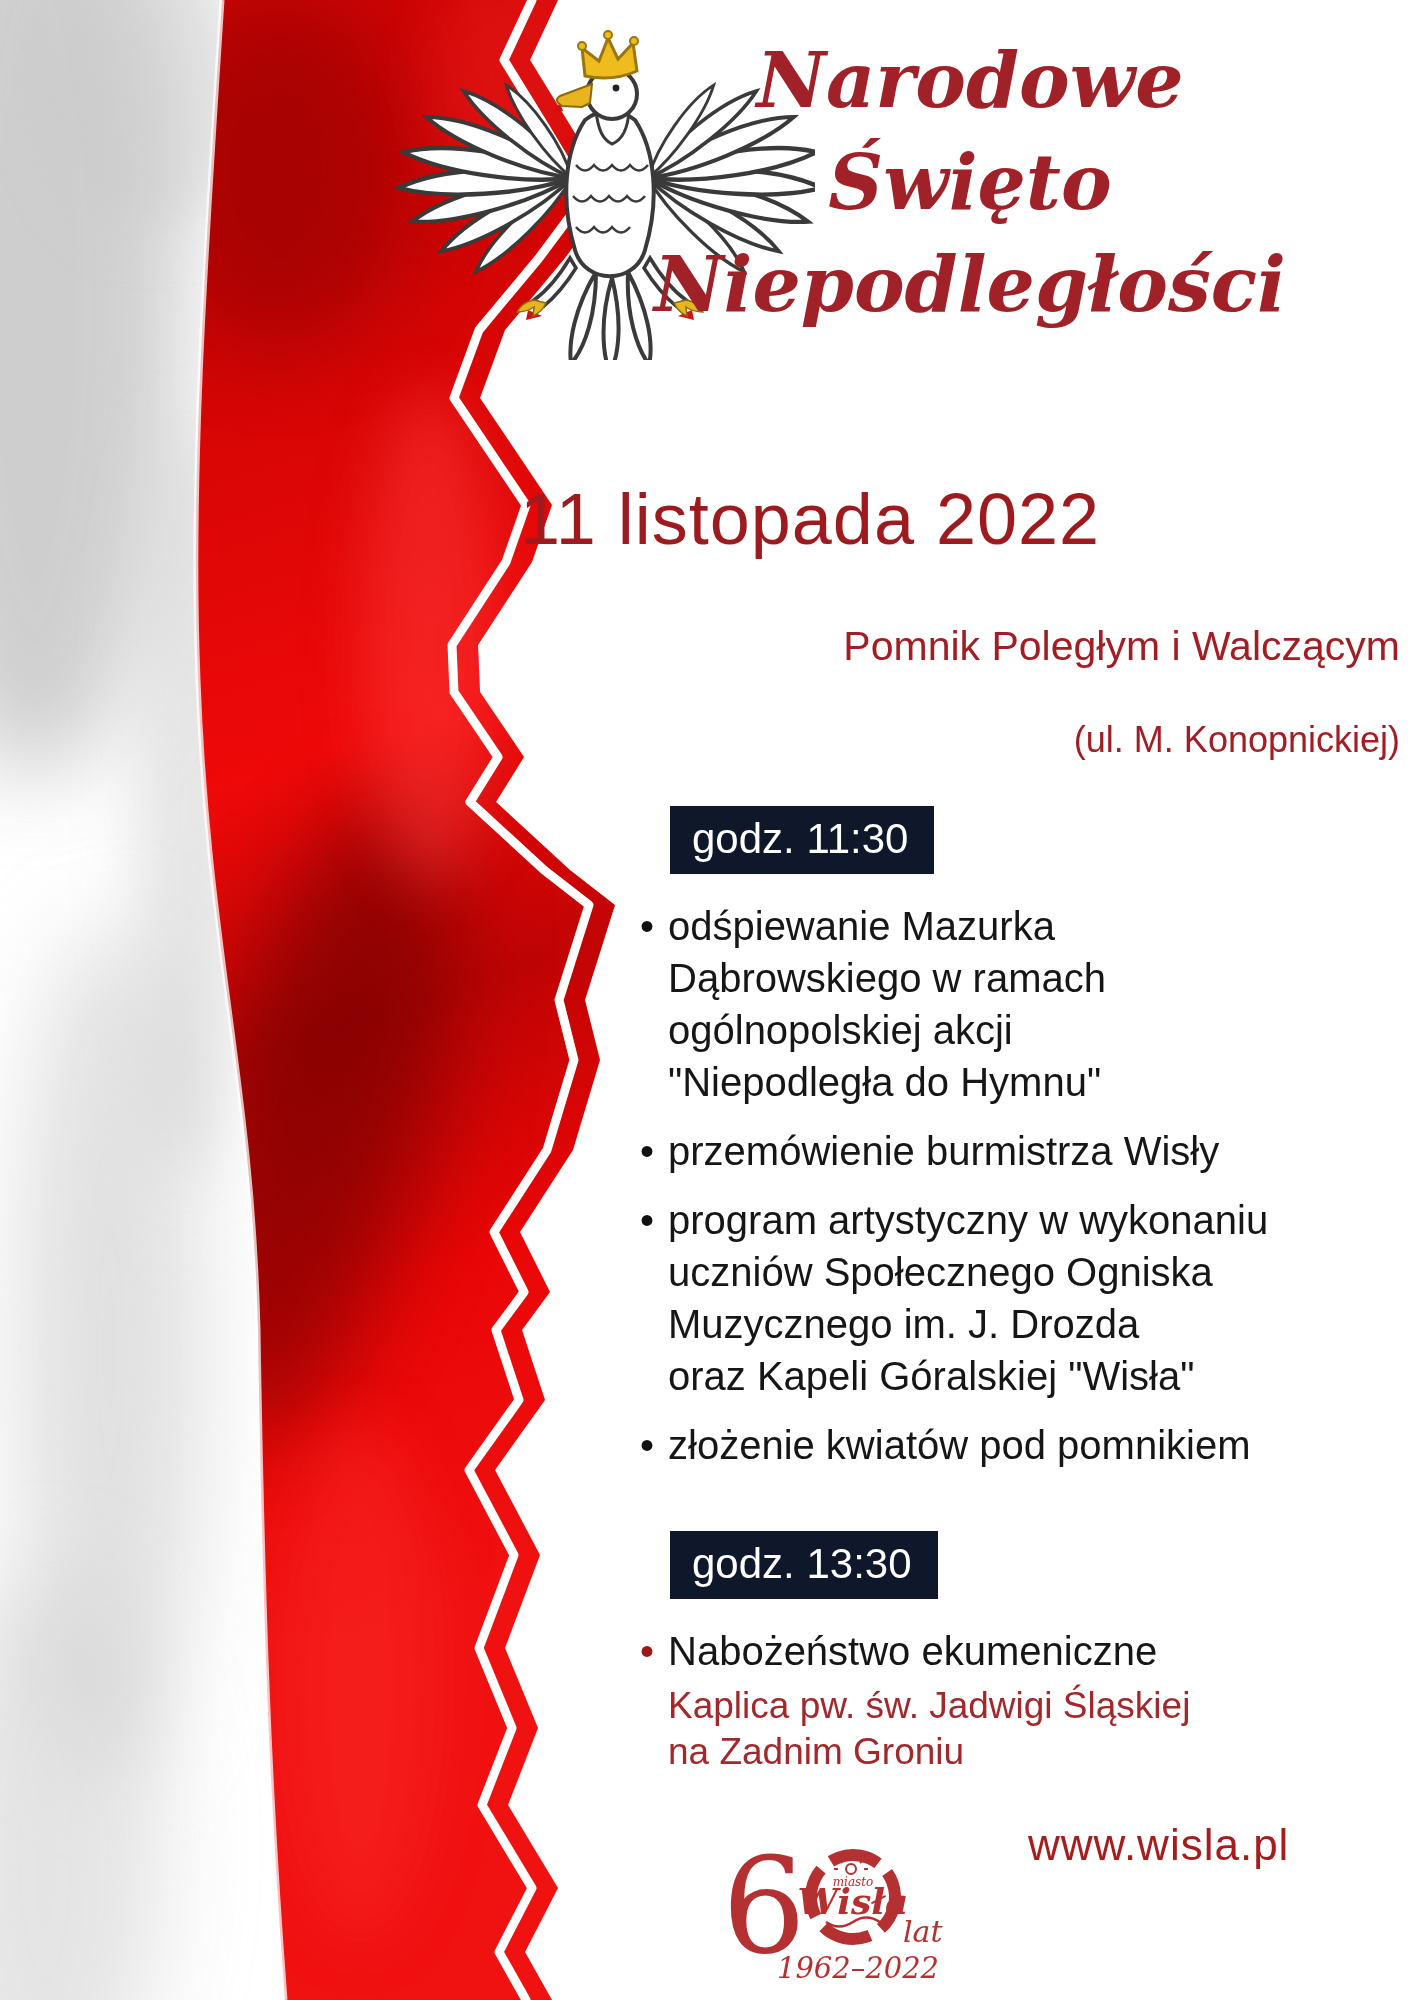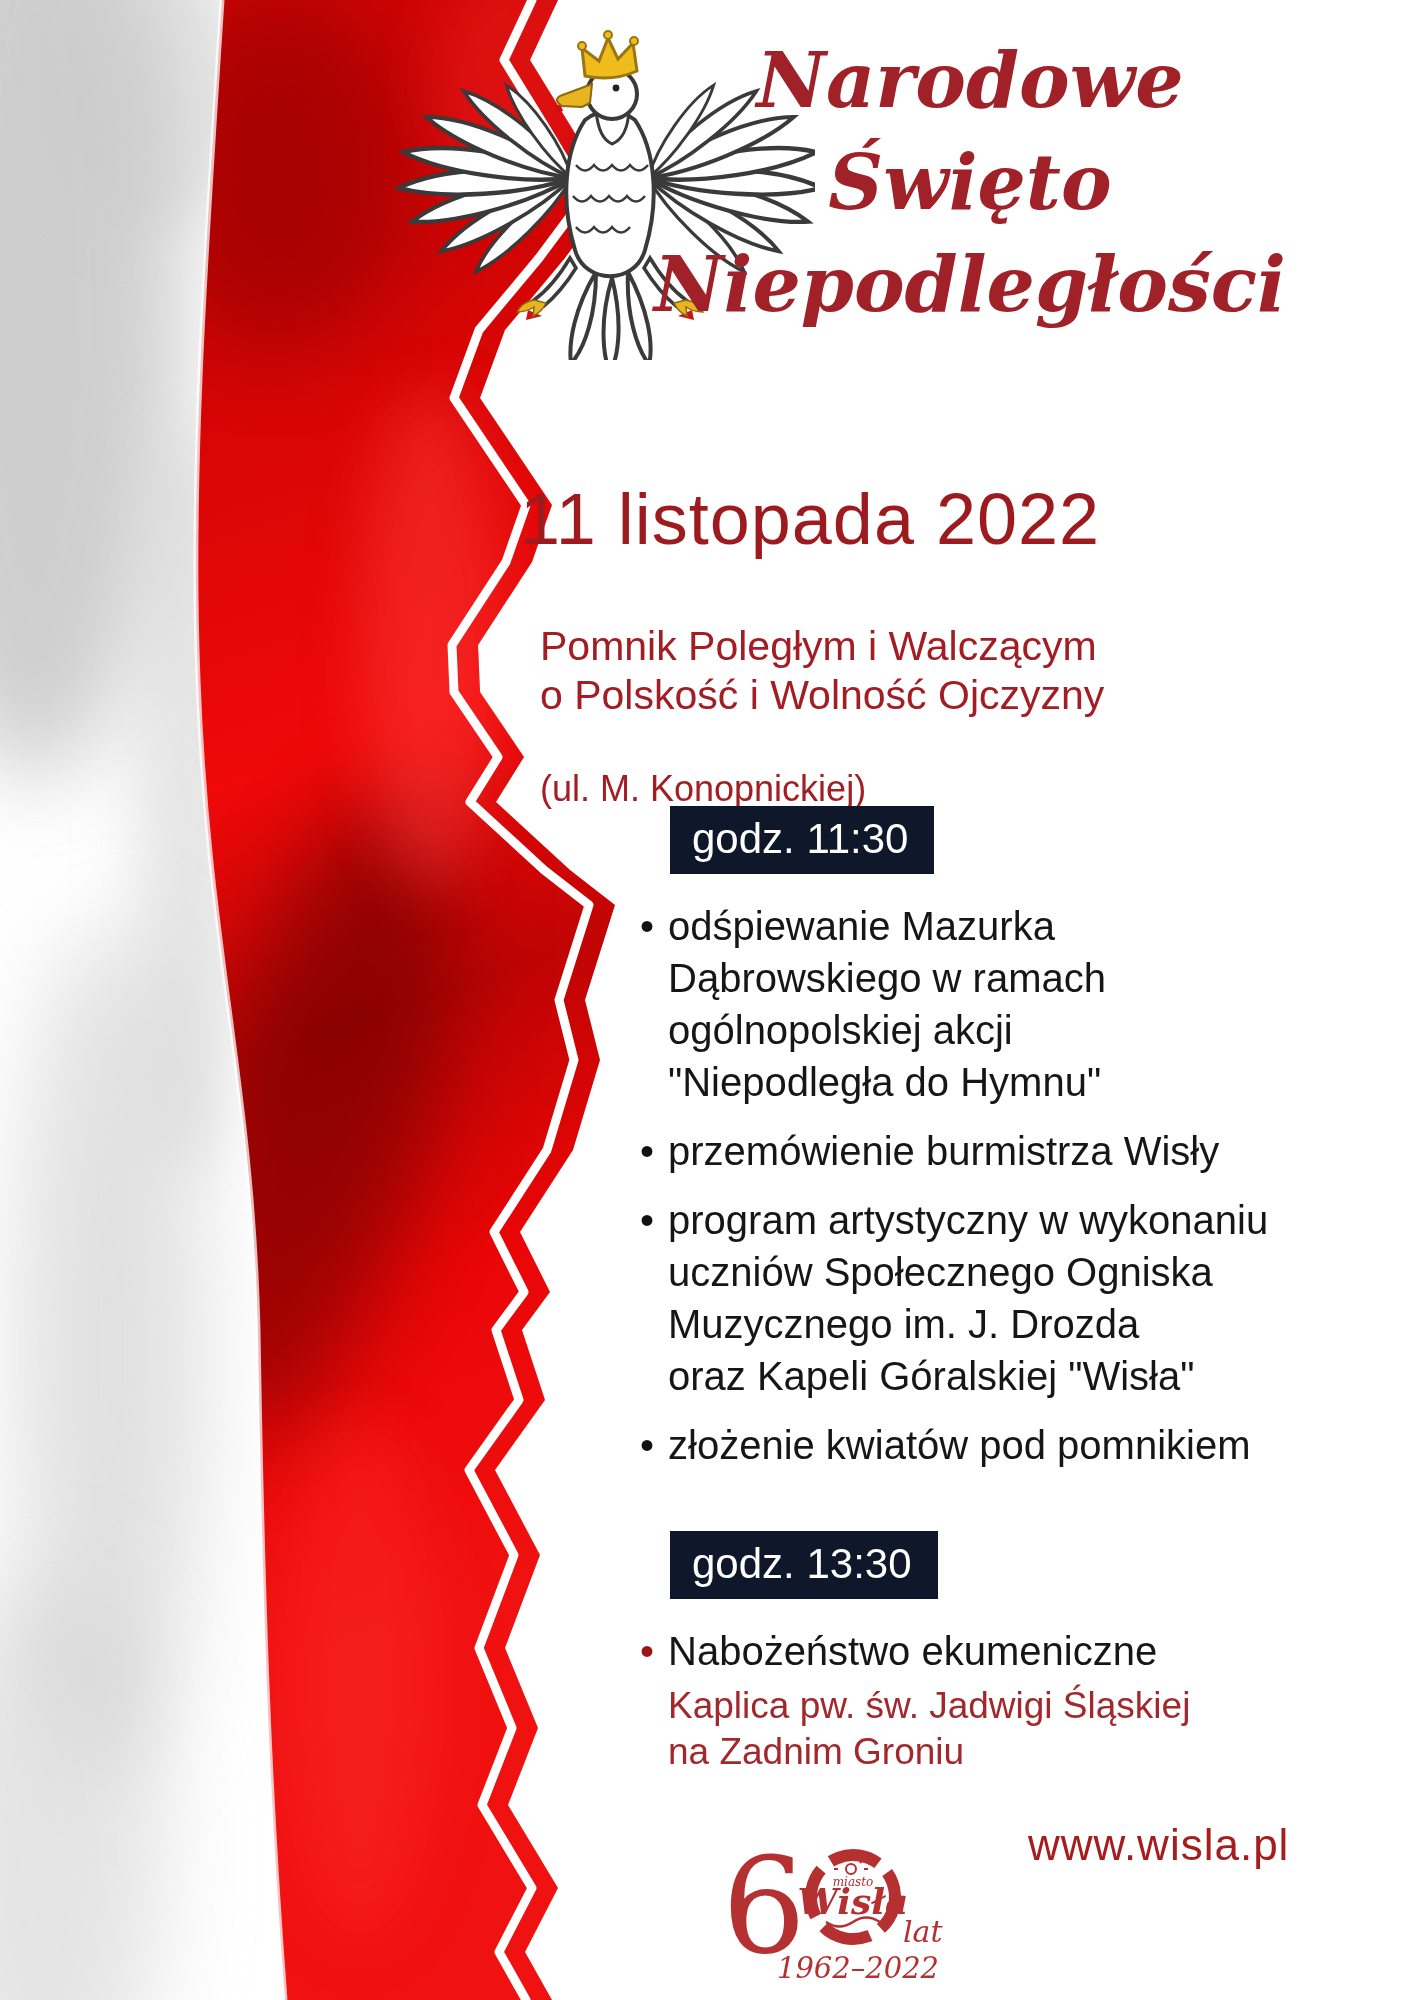--- a/index.html
+++ b/index.html
@@ -19,21 +19,21 @@
     font-style:italic;font-weight:bold;
     font-size:76px;line-height:102px;
   }
   #event-date{
     position:absolute;left:520px;top:478px;width:880px;
     color:#9d1b1f;
     font-size:72px;letter-spacing:1px;
   }
   #event-location{
     position:absolute;left:540px;top:622px;width:860px;
-    text-align:left;color:#a21e24;
+    text-align:right;color:#a21e24;
     font-size:41px;line-height:49px;
   }
   #event-location .loc-small{font-size:36px;margin-top:44px;}
   .schedule-section{position:absolute;left:640px;width:660px;}
   #section-1130{top:806px;}
   #section-1330{top:1531px;}
   .time-badge{
     display:inline-block;margin-left:30px;
     background:#0f172a;color:#ffffff;
     font-size:42px;line-height:42px;
@@ -194,21 +194,20 @@
   <div id="main-title">
     <div>Narodowe</div>
     <div>Święto</div>
     <div>Niepodległości</div>
   </div>
 
   <div id="event-date">11 listopada 2022</div>
 
   <div id="event-location">
     <div>Pomnik Poległym i Walczącym</div>
-    <div>o Polskość i Wolność Ojczyzny</div>
     <div class="loc-small">(ul. M. Konopnickiej)</div>
   </div>
 
   <div class="schedule-section" id="section-1130">
     <span class="time-badge">godz. 11:30</span>
     <ul class="schedule-list">
         <li><span>odśpiewanie Mazurka
 Dąbrowskiego w ramach
 ogólnopolskiej akcji
 "Niepodległa do Hymnu"</span></li>

